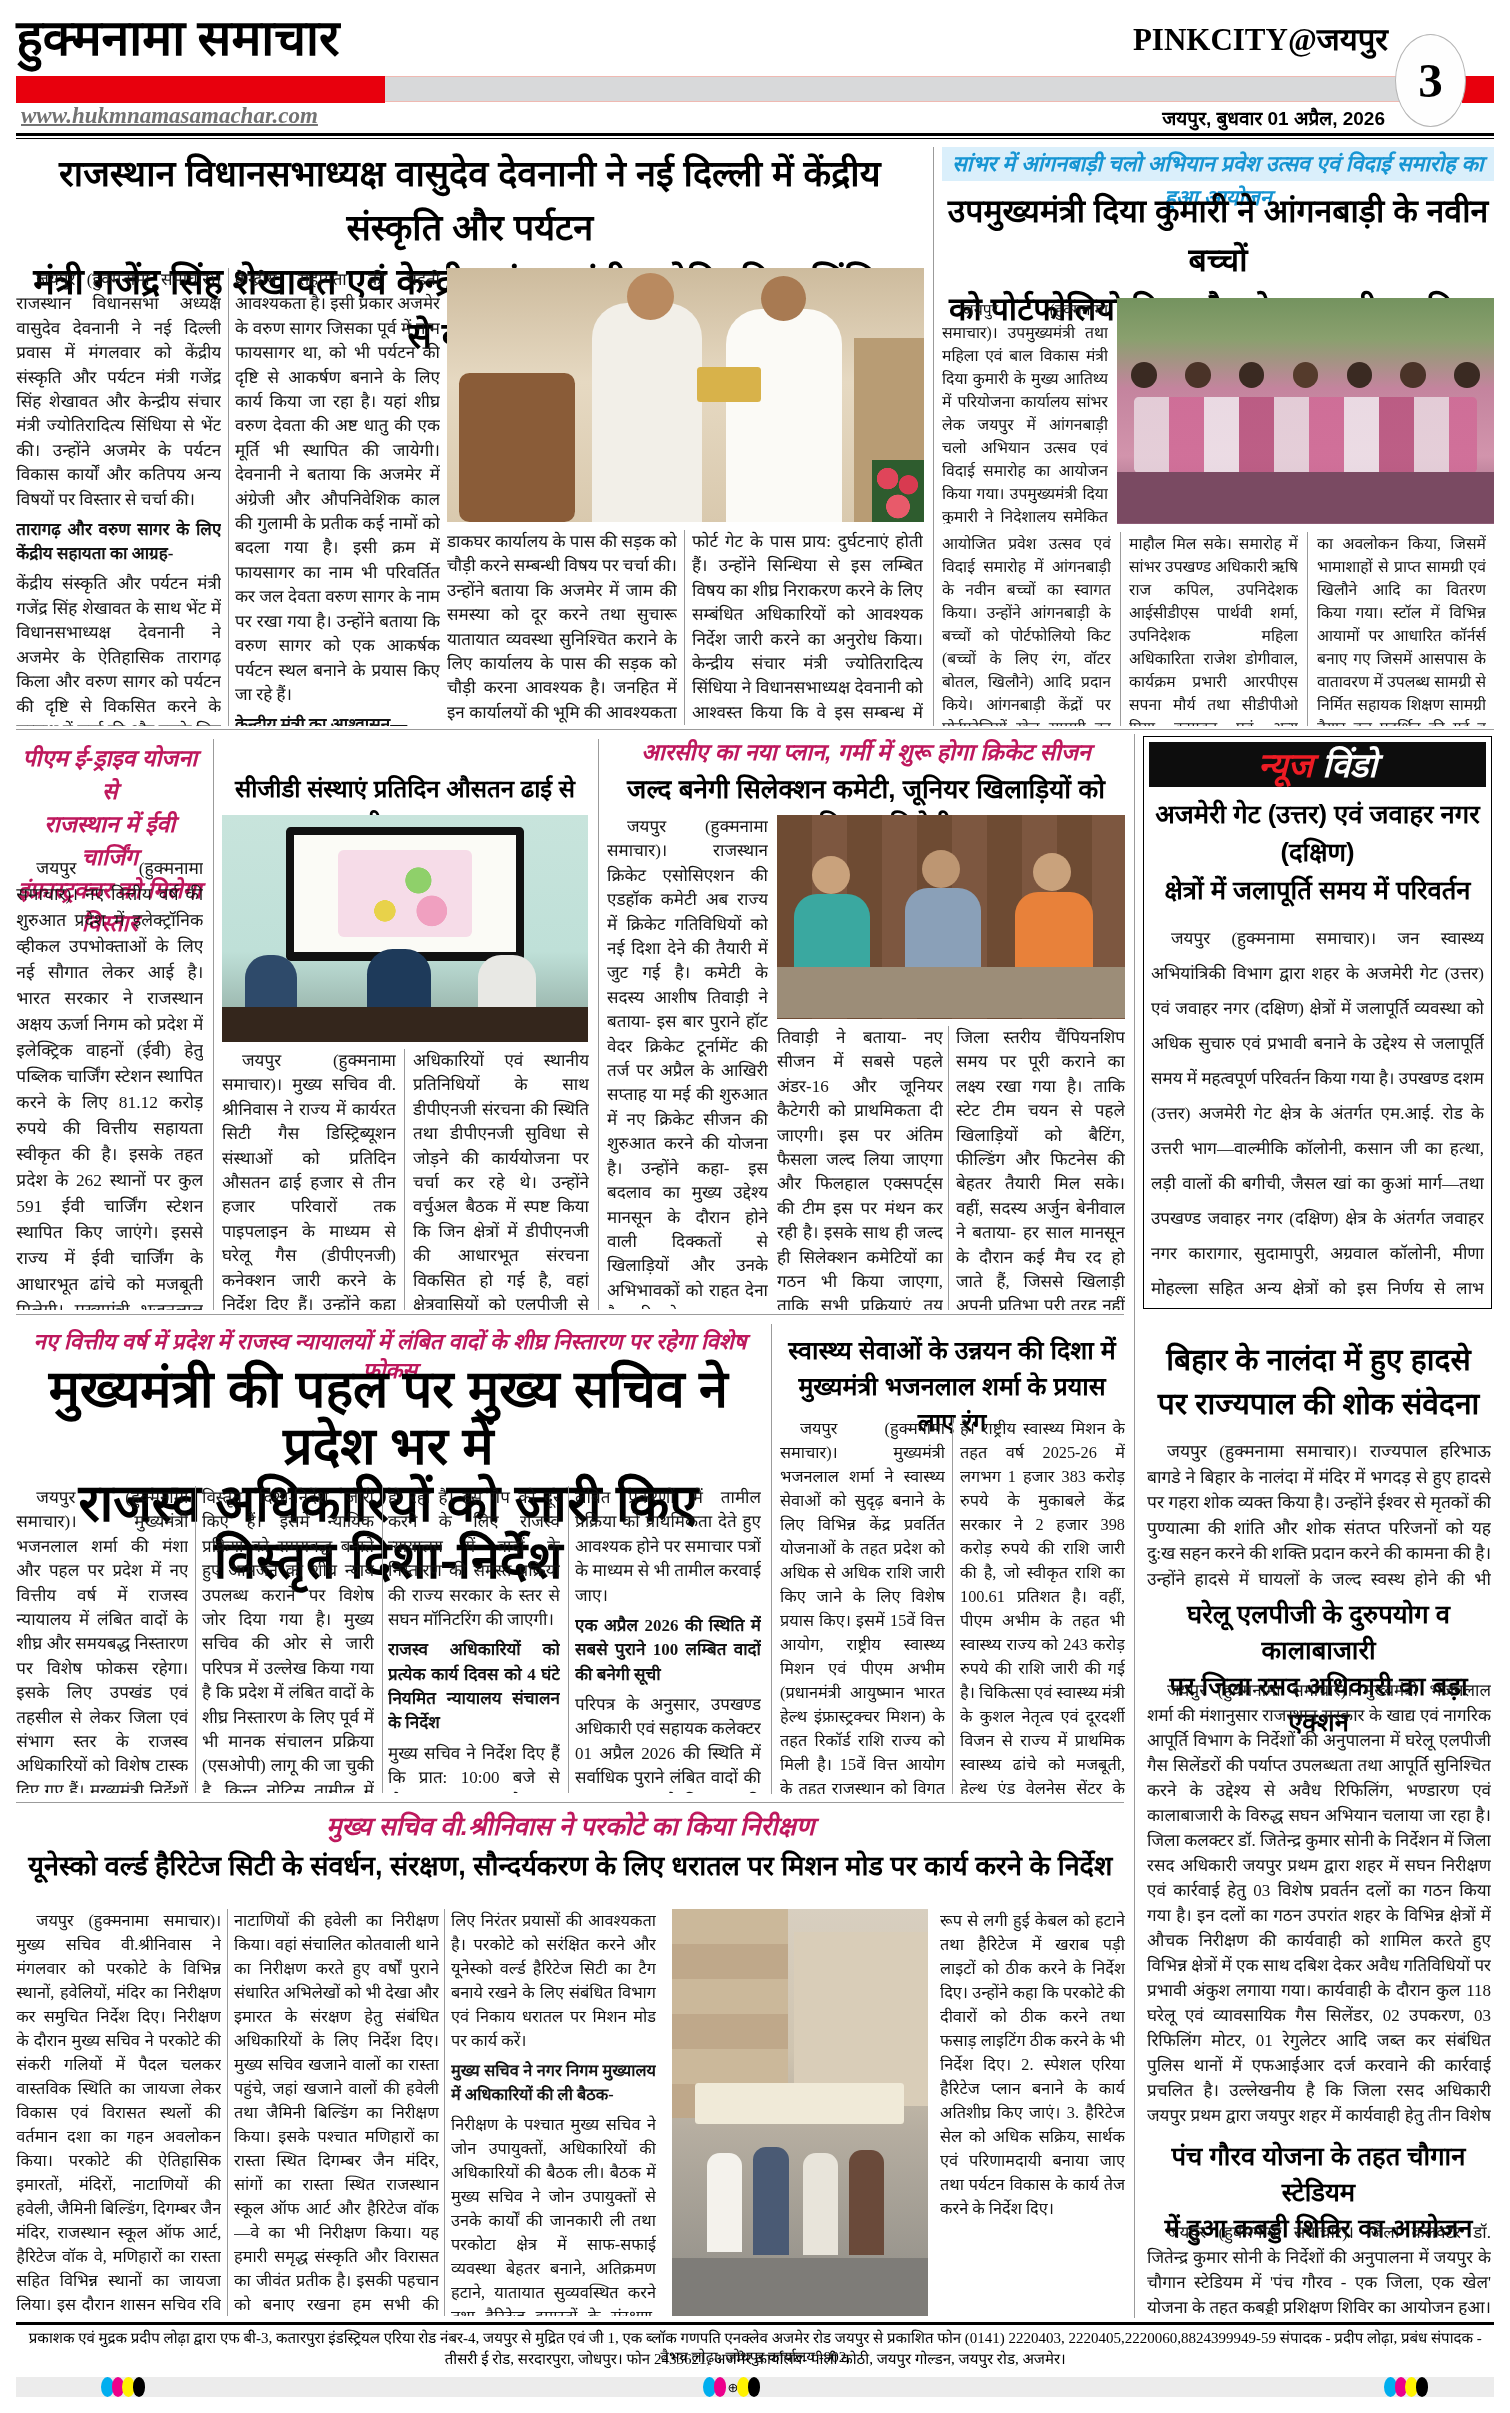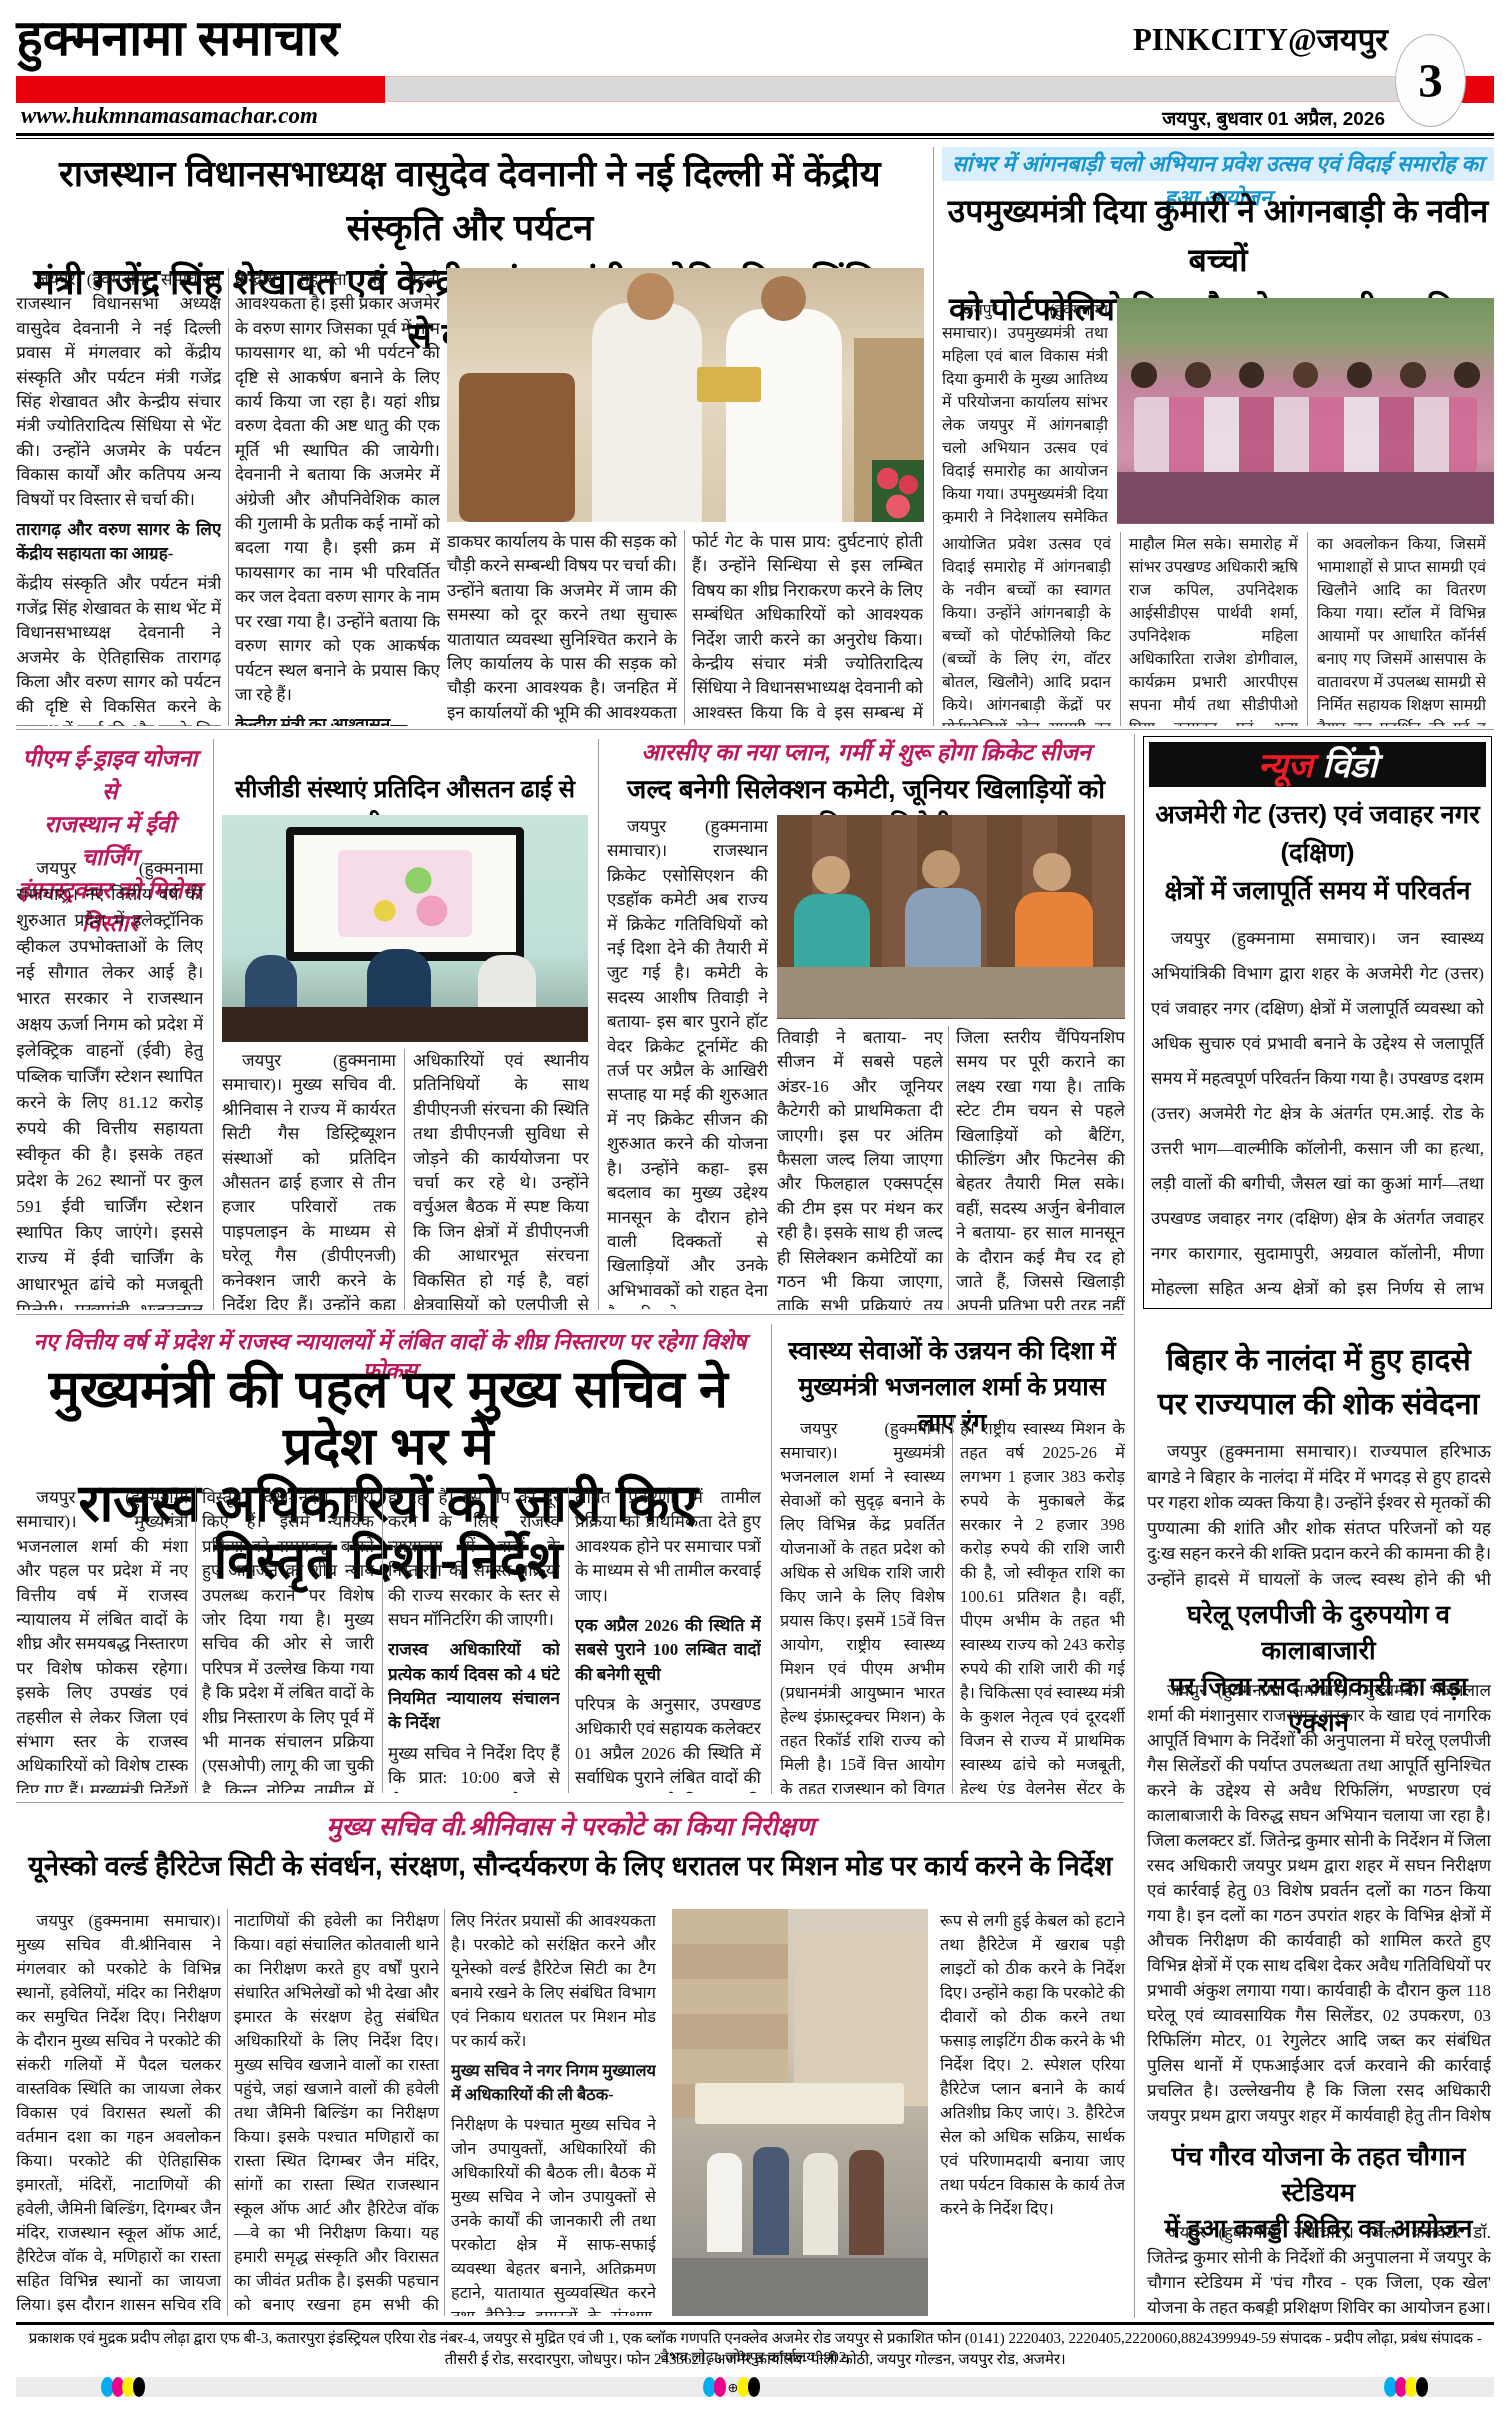--- a/index.html
+++ b/index.html
@@ -30,21 +30,21 @@
 
   <div class="abs" style="left:16.3px;top:76px;width:1478px;height:24.4px;background:#d8d9da;border-top:1.2px solid #efb9b2;border-bottom:1.2px solid #efb9b2;">
     <div class="abs" style="left:0;top:-1.2px;width:369px;height:27px;background:#e8000d;"></div>
     <div class="abs" style="right:0;top:-1.2px;width:32px;height:27px;background:#e8000d;"></div>
   </div>
 
   <div class="abs" style="left:1395px;top:34px;width:69px;height:91px;background:#fefefe;border:1.2px solid #b5b5b5;border-radius:50%;display:flex;align-items:center;justify-content:center;">
     <span style="font:bold 49px 'Liberation Serif',serif;color:#000;">3</span>
   </div>
 
-  <div class="abs" style="left:21px;top:102px;font:bold italic 23px/27px 'Liberation Serif',serif;color:#000000;text-decoration-thickness:2.3px;">www.hukmnamasamachar.com</div>
+  <div class="abs" style="left:21px;top:102px;font:bold italic 23px/27px 'Liberation Serif',serif;color:#737373;text-decoration:underline;text-decoration-thickness:2.3px;">www.hukmnamasamachar.com</div>
   <div class="abs" style="right:125px;top:108px;font:bold 19px/22px 'Liberation Sans',sans-serif;color:#000;">जयपुर, बुधवार 01 अप्रैल, 2026</div>
 
   <div class="abs" style="left:16.3px;top:133px;width:1478px;height:2.9px;background:#000;"></div>
   <div class="abs" style="left:16.3px;top:138px;width:1478px;height:1.2px;background:#000;"></div>
 
   <div class="abs hl" style="left:16.3px;top:147px;width:907px;font-size:36px;line-height:54px;">राजस्थान विधानसभाध्यक्ष वासुदेव देवनानी ने नई दिल्ली में केंद्रीय संस्कृति और पर्यटन
 मंत्री गजेंद्र सिंह शेखावत एवं केन्द्रीय संचार मंत्री ज्योतिरादित्य सिंधिया से की भेंट</div>
 
   <div class="col" style="left:16.3px;top:268px;width:205px;height:458px;">
     <p>जयपुर (हुक्मनामा समाचार)। राजस्थान विधानसभा अध्यक्ष वासुदेव देवनानी ने नई दिल्ली प्रवास में मंगलवार को केंद्रीय संस्कृति और पर्यटन मंत्री गजेंद्र सिंह शेखावत और केन्द्रीय संचार मंत्री ज्योतिरादित्य सिंधिया से भेंट की। उन्होंने अजमेर के पर्यटन विकास कार्यों और कतिपय अन्य विषयों पर विस्तार से चर्चा की।</p>

